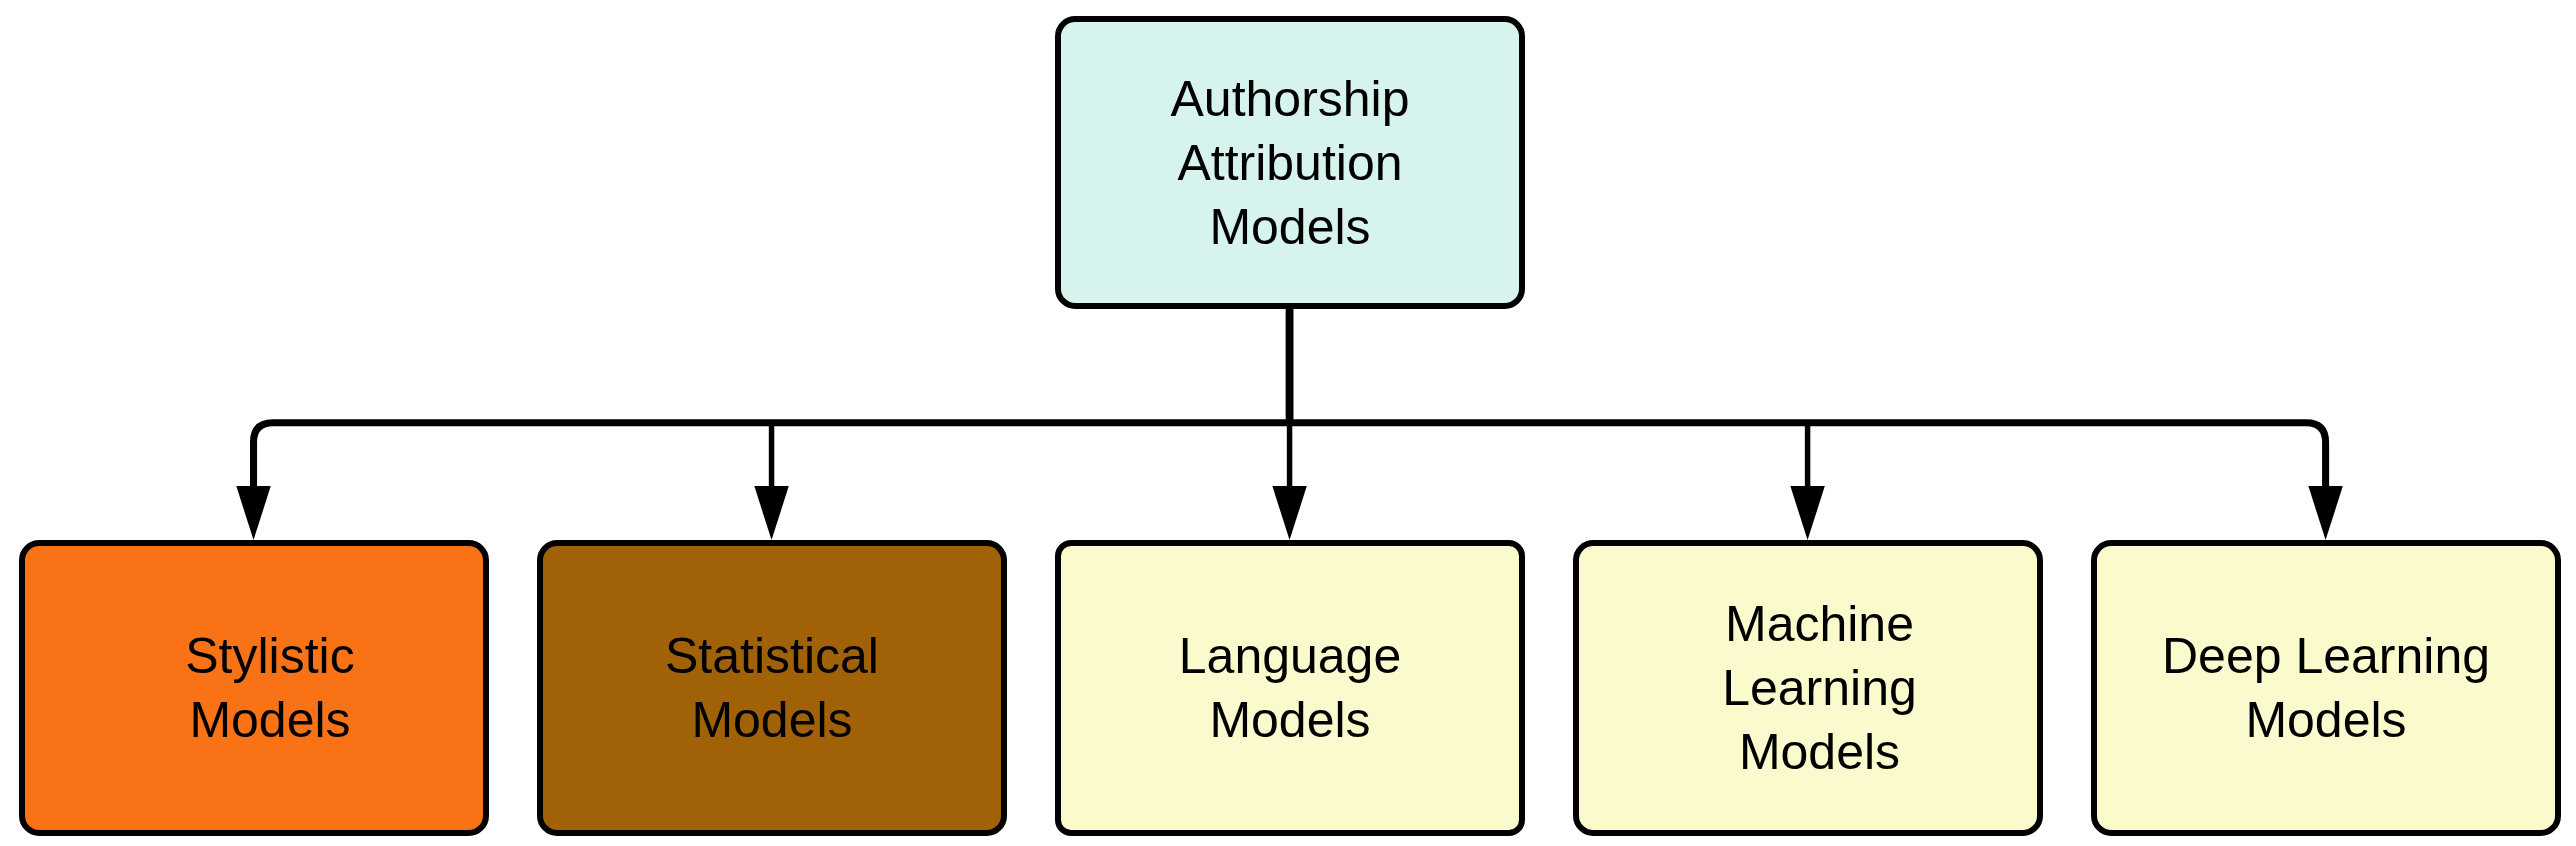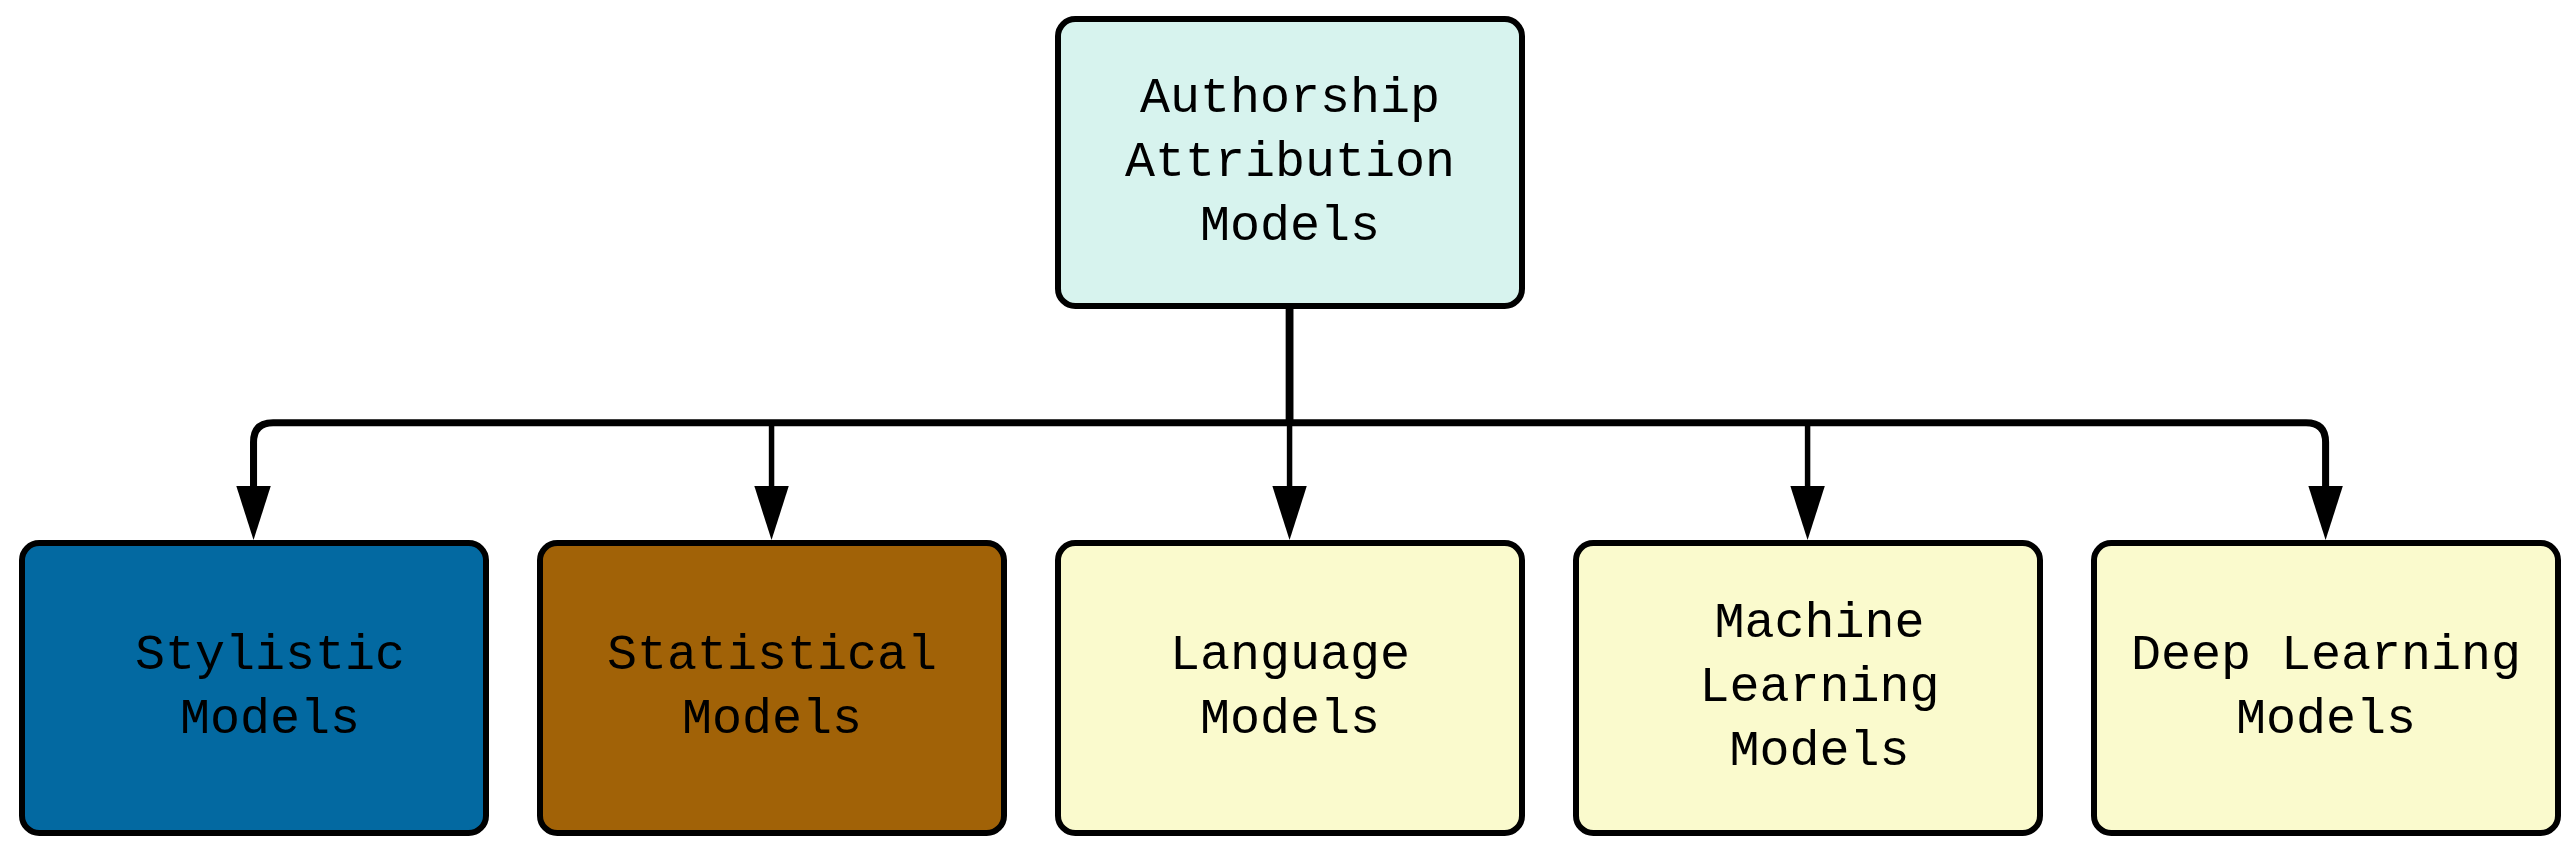--- a/index.html
+++ b/index.html
@@ -8,21 +8,20 @@
     width: 2576px;
     height: 847px;
     background: #ffffff;
     overflow: hidden;
     font-family: "Liberation Sans", sans-serif;
   }
   .diagram {
     position: relative;
     width: 2576px;
     height: 847px;
-    font-family: Liberation Mono, monospace;
   }
   .connectors {
     position: absolute;
     left: 0;
     top: 0;
     width: 2576px;
     height: 847px;
     z-index: 0;
   }
   .node {
@@ -48,21 +47,21 @@
     width: 470px;
     height: 293px;
   }
   .child-node {
     top: 540px;
     width: 470px;
     height: 296px;
   }
   .child-1 { left: 19px; }
   .child-2 { left: 537px; }
-  .child-3 { left: 1055px; }
+  .child-3 { left: 1055px; border-radius: 16px; }
   .child-4 { left: 1573px; padding-left: 23px; }
   .child-5 { left: 2091px; }
 </style>
 </head>
 <body>
 
 <div class="diagram">
 
   <svg class="connectors" viewBox="0 0 3292 1082" aria-hidden="true">
 
@@ -80,21 +79,21 @@
     <polygon points="2288,621 2332,621 2310,690" fill="#000000"></polygon>
     <polygon points="2950,621 2994,621 2972,690" fill="#000000"></polygon>
   </svg>
 
   <div class="node root-node" style="background-color: rgb(215, 243, 238);">
     <span class="label">Authorship
 Attribution
 Models</span>
   </div>
 
-  <div class="node child-node child-1" style="background-color: #0369a1; padding-left: 32px;">
+  <div class="node child-node child-1" style="background-color: #f97316; padding-left: 32px;">
     <span class="label">Stylistic
 Models</span>
   </div>
 
   <div class="node child-node child-2" style="background-color: #a16207;">
     <span class="label">Statistical
 Models</span>
   </div>
 
   <div class="node child-node child-3" style="background-color: rgb(250, 250, 205);">

